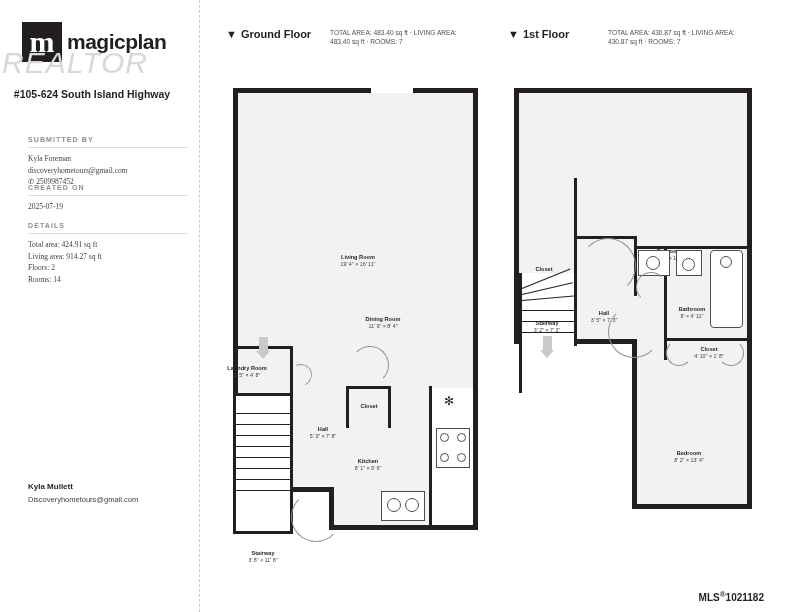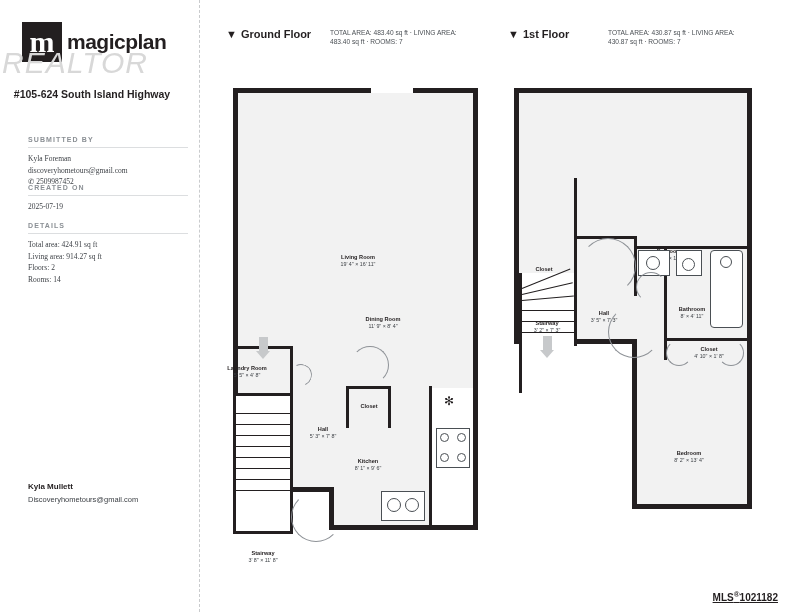--- a/index.html
+++ b/index.html
@@ -78,21 +78,21 @@
   .lbl b { font-weight:bold; font-size:5.6px; display:block; color:#231f20; }
   .arc { position:absolute; border:1px solid #8d9196; border-radius:50%; }
   .fix { position:absolute; border:1px solid #4a4f54; background:#fff; }
   .fixr { position:absolute; border:1px solid #4a4f54; background:#fff; border-radius:50%; }
 
   .stair-step { position:absolute; background:#231f20; height:1px; }
   .arrow-box { position:absolute; background:#c7c9cb; }
   .arrow-tri { position:absolute; width:0; height:0; }
 
   .footer-mls {
-    position:absolute; right:14px; bottom:9px; font-size:10px; color:#231f20; font-weight:bold;text-decoration:underline;
+    position:absolute; right:28px; bottom:9px; font-size:10px; color:#231f20; font-weight:bold;
   }
   .reg { font-size:8px; vertical-align:super; }
 </style>
 </head>
 <body>
 
 <div class="root">
 
   <div class="sidebar">
 

